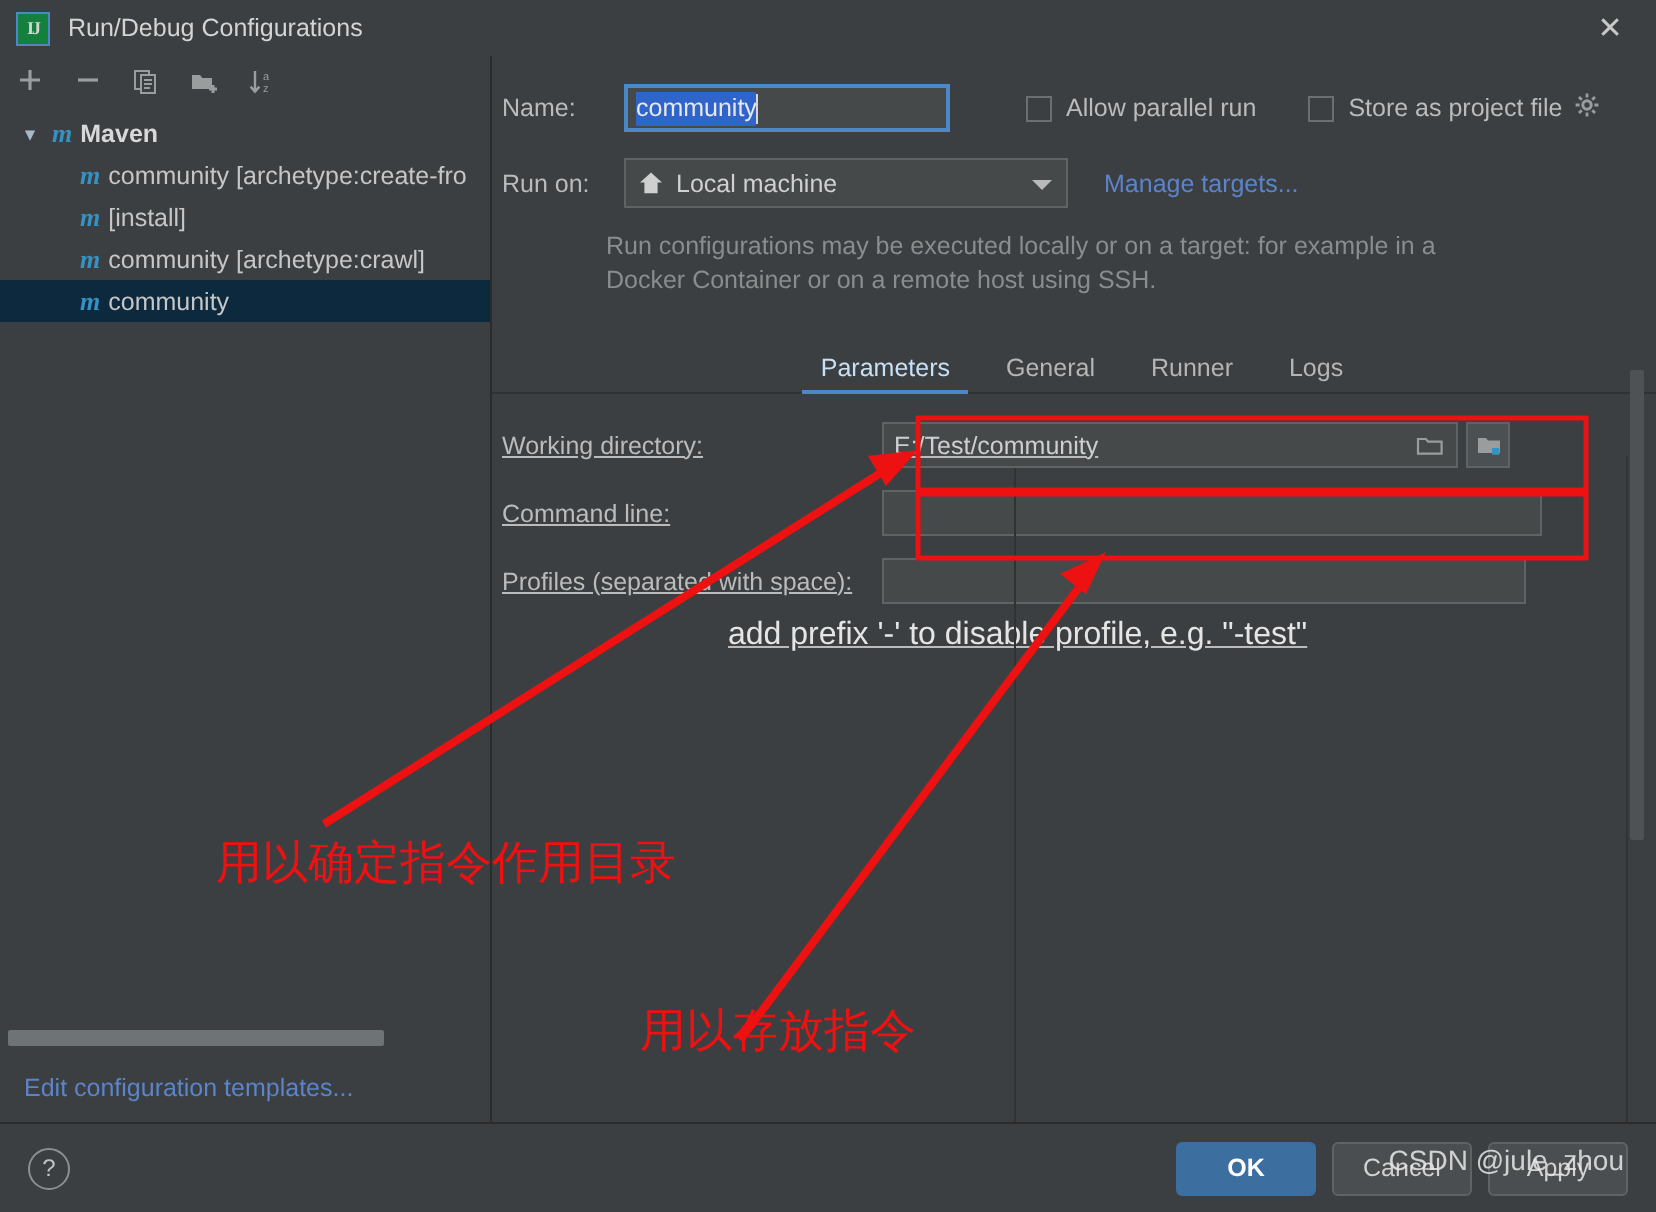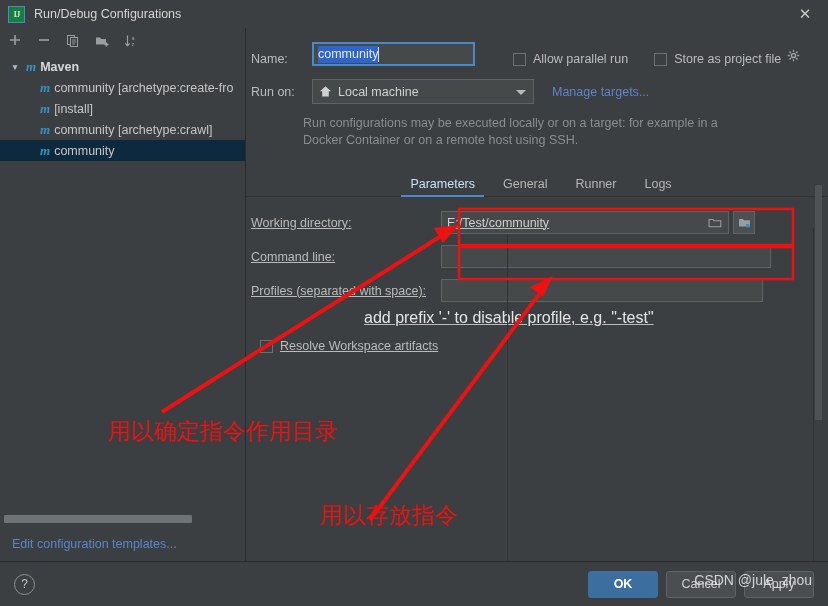--- a/index.html
+++ b/index.html
@@ -87,21 +87,21 @@
     padding-left: 12px;
     color: #5c84c9; font-size: 12.5px; cursor: pointer;
   }
 
   
   #right-panel {
     flex: 1 1 auto; position: relative; background: #3c3f41;
     padding: 0; overflow: hidden;
   }
 
-  #name-row { margin: 14px 0 0 0; padding-left: 5px; display:flex; align-items:flex-end; }
+  #name-row { margin: 14px 0 0 0; padding-left: 5px; display:flex; align-items:center; }
   .lbl { color: #bbbbbb; font-size: 12.5px; }
   #name-label { width: 57px; }
   #name-input {
     width: 163px; height: 24px; margin-left: 4px;
     background: #45494a; border: 2px solid #4a88c7;
     display: flex; align-items: center; padding: 0 4px;
     font-size: 12.5px;
   }
   #name-input .sel {
     background: #2f65ca; color: #e8e8e8; padding: 1px 0 2px 0;
@@ -395,24 +395,20 @@
 
       <div class="field-row">
         <span class="field-label">Profiles (separated with space):</span>
         <div class="txtfield" id="pf-field">
           <span></span>
         </div>
       </div>
 
       <div id="pf-hint">add prefix '-' to disable profile, e.g. "-test"</div>
 
-      <div id="resolve-row">
-        <span class="cbox"></span>
-        <span class="lbl">Resolve Workspace artifacts</span>
-      </div>
     </div>
 
     <div id="right-scroll"></div>
   </div>
 </div>
 
 <div id="bottombar">
   <div id="help-btn">?</div>
   <div id="btn-group">
     <div class="dlg-btn primary">OK</div>

